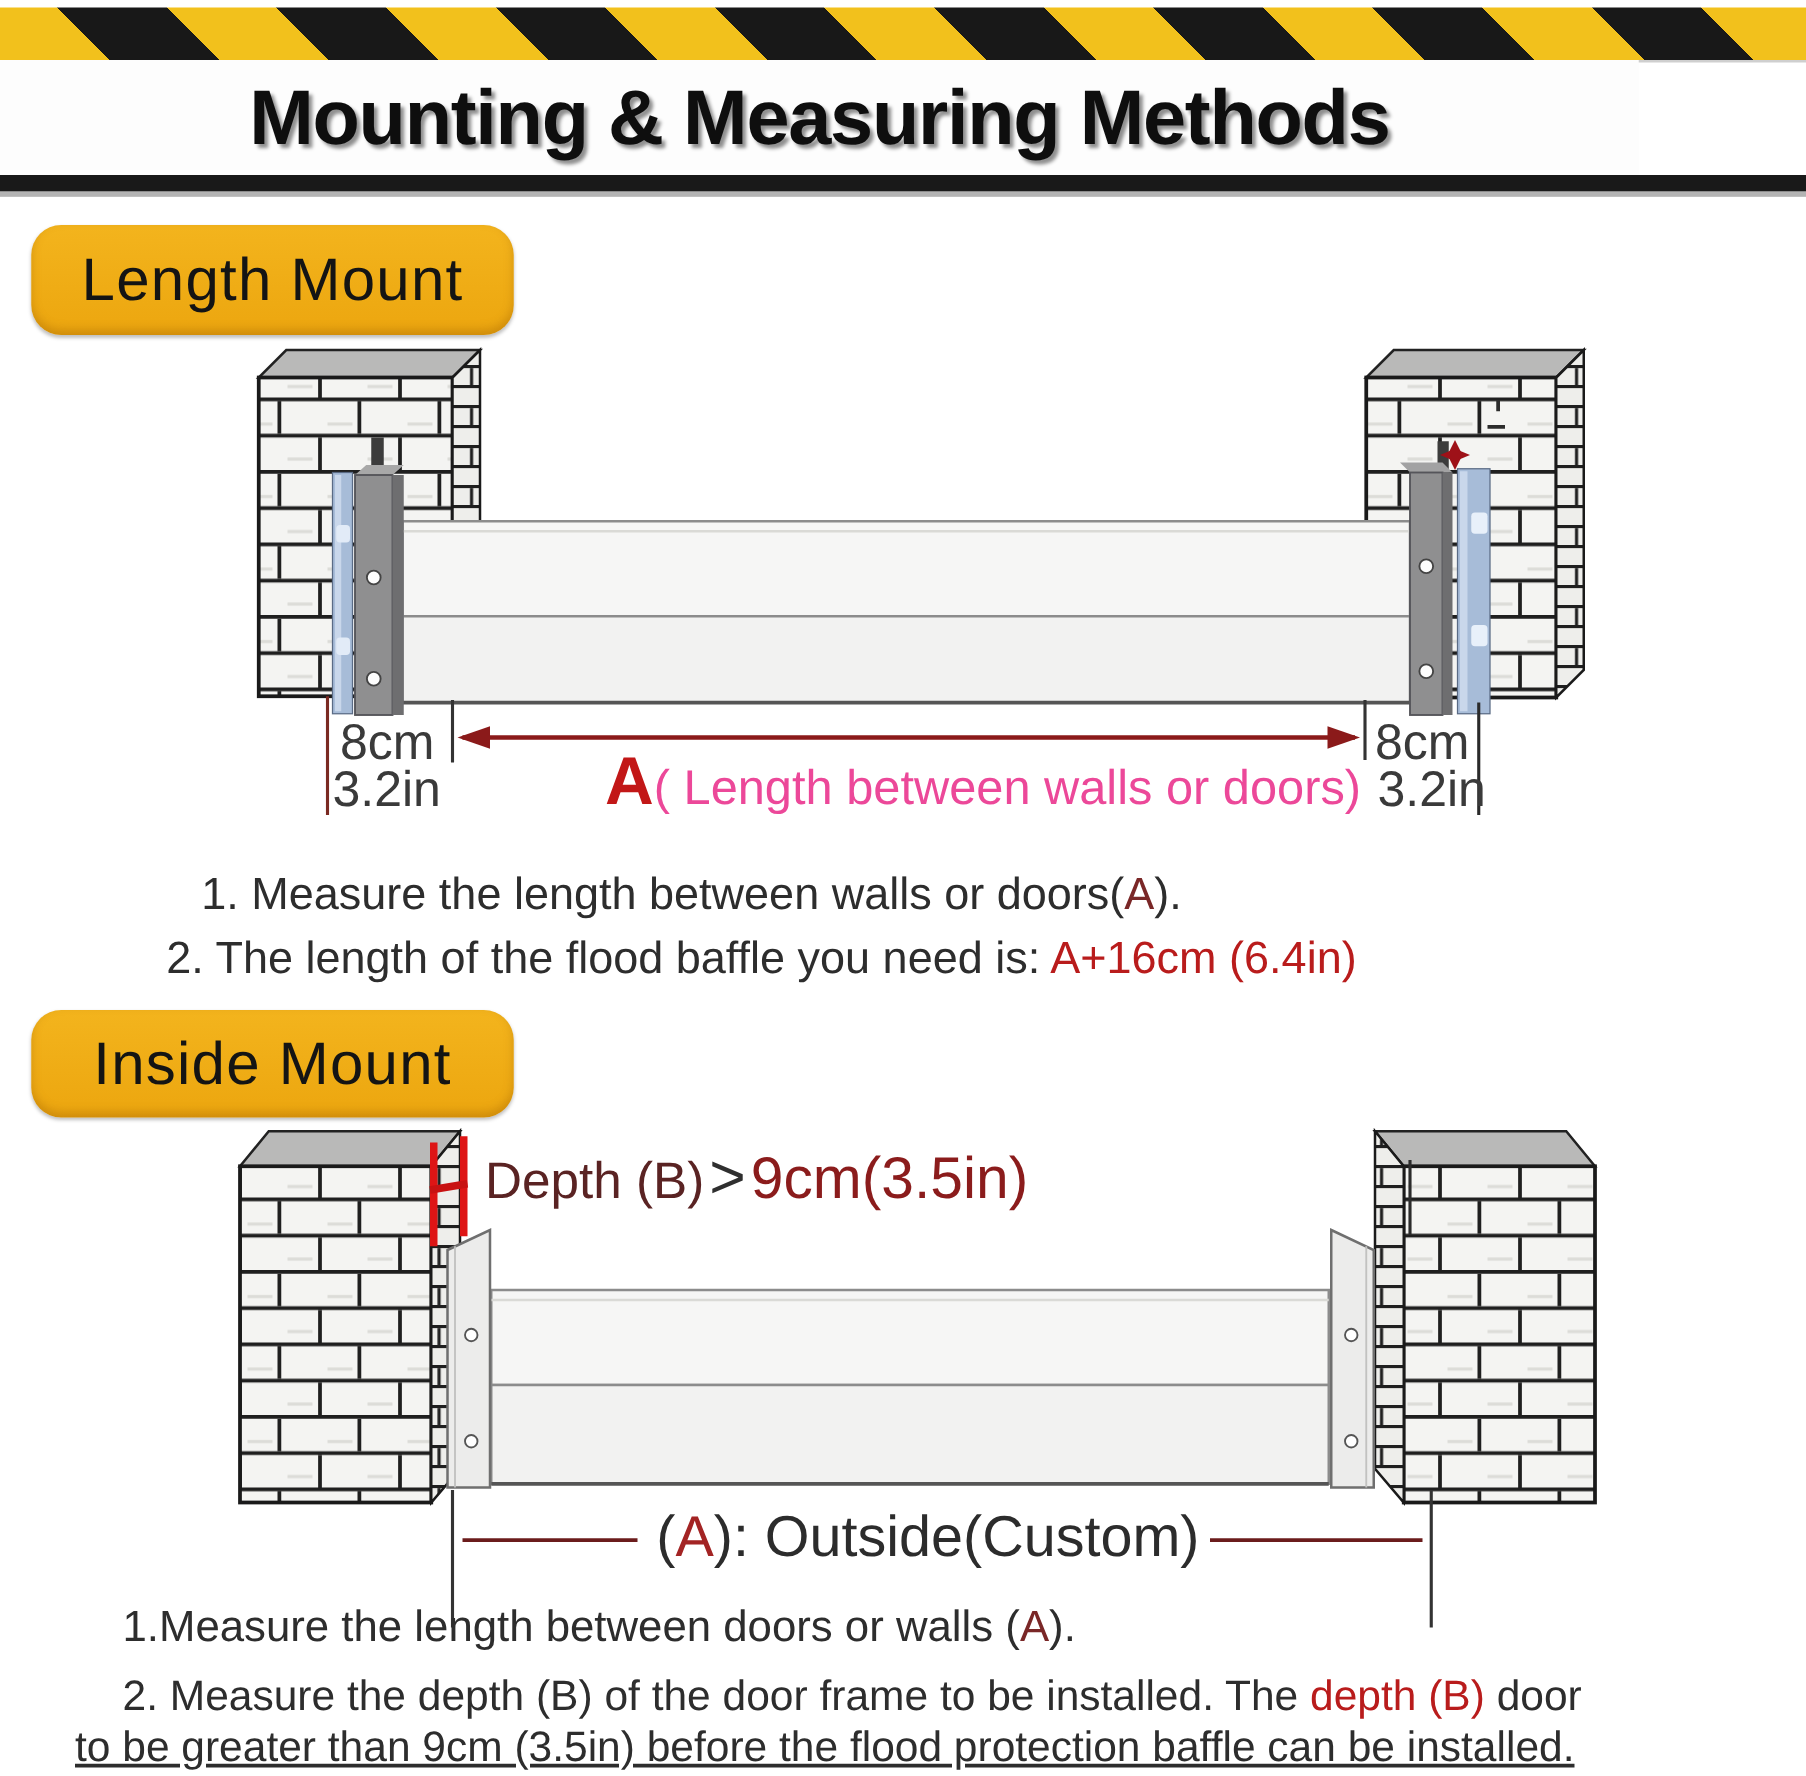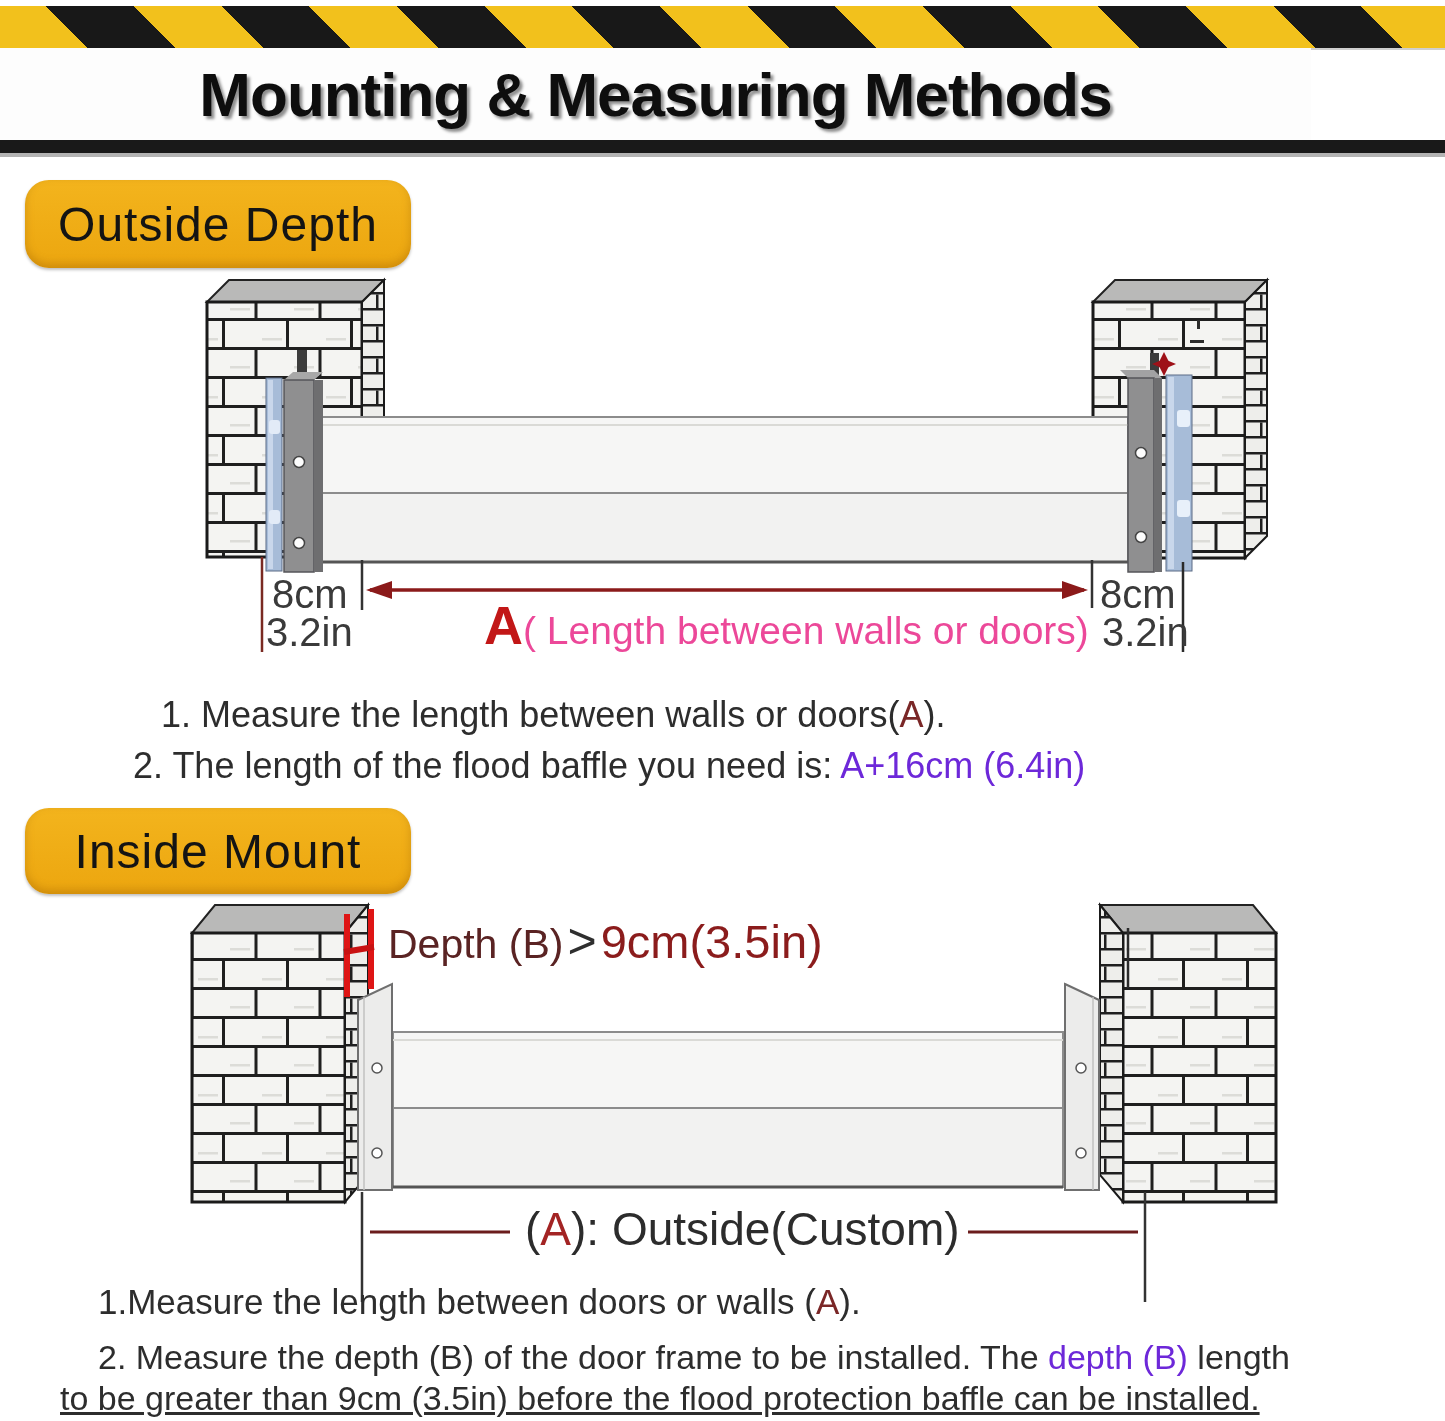--- a/index.html
+++ b/index.html
@@ -35,36 +35,36 @@
   .depth-dark{font-size:41px;color:#5a2323;}
   .depth-gt{font-size:50px;color:#2f2f2f;margin:0 4px;}
   .depth-red{font-size:47px;color:#8b1c1c;}
   .len-row{position:absolute;display:flex;align-items:baseline;white-space:nowrap;z-index:2;font-size:46px;color:#2c2c2c;}
   .len-a{color:#a32424;}
 
   
   .step{position:absolute;white-space:nowrap;color:#2d2d2d;z-index:2;}
   .step.out{font-size:36px;}
   .step.in{font-size:34px;}
-  .red-inline{color:#6d28d9;}
+  .red-inline{color:#b91c1c;}
   .darkred-inline{color:#7a2727;}
 </style>
 </head>
 <body>
 
 <div class="page">
 
   <div class="hazard-band"></div>
   <div class="title-band">
     <div class="main-title">Mounting &amp; Measuring Methods</div>
   </div>
   <div class="black-bar"></div>
 
   <div class="badge" style="top:180px;">
-    <span>Outside Depth</span>
+    <span>Length Mount</span>
   </div>
 
   <svg class="diag" style="top:260px;" width="1445" height="400" viewBox="0 0 1445 400">
     <defs>
       <pattern id="brickF1" width="64" height="58" patternUnits="userSpaceOnUse">
         <rect width="64" height="58" fill="#f4f4f2"></rect>
         <rect x="0" y="0" width="64" height="3" fill="#1f1f1f"></rect>
         <rect x="0" y="29" width="64" height="3" fill="#1f1f1f"></rect>
         <rect x="30" y="3" width="3" height="26" fill="#1f1f1f"></rect>
         <rect x="-1.5" y="32" width="3" height="26" fill="#1f1f1f"></rect>
@@ -241,19 +241,19 @@
   <div class="len-row" style="left:525px;top:1202px;">
     <span>(</span>
       <span class="len-a">A</span>
       <span>): Outside(Custom)</span>
   </div>
 
   <div class="step in" style="left:98px;top:1282px;font-size:35px;">
     <span>1.Measure the length between doors or walls (</span><span class="darkred-inline">A</span><span>).</span>
   </div>
   <div class="step in" style="left:98px;top:1338px;">
-    <span>2. Measure the depth (B) of the door frame to be installed. The </span><span class="red-inline">depth (B)</span><span> length</span>
+    <span>2. Measure the depth (B) of the door frame to be installed. The </span><span class="red-inline">depth (B)</span><span> door</span>
   </div>
   <div class="step in" style="left:60px;top:1379px;text-decoration:underline;">
     <span>to be greater than 9cm (3.5in) before the flood protection baffle can be installed.</span>
   </div>
 
 </div>
 
 </body></html>

